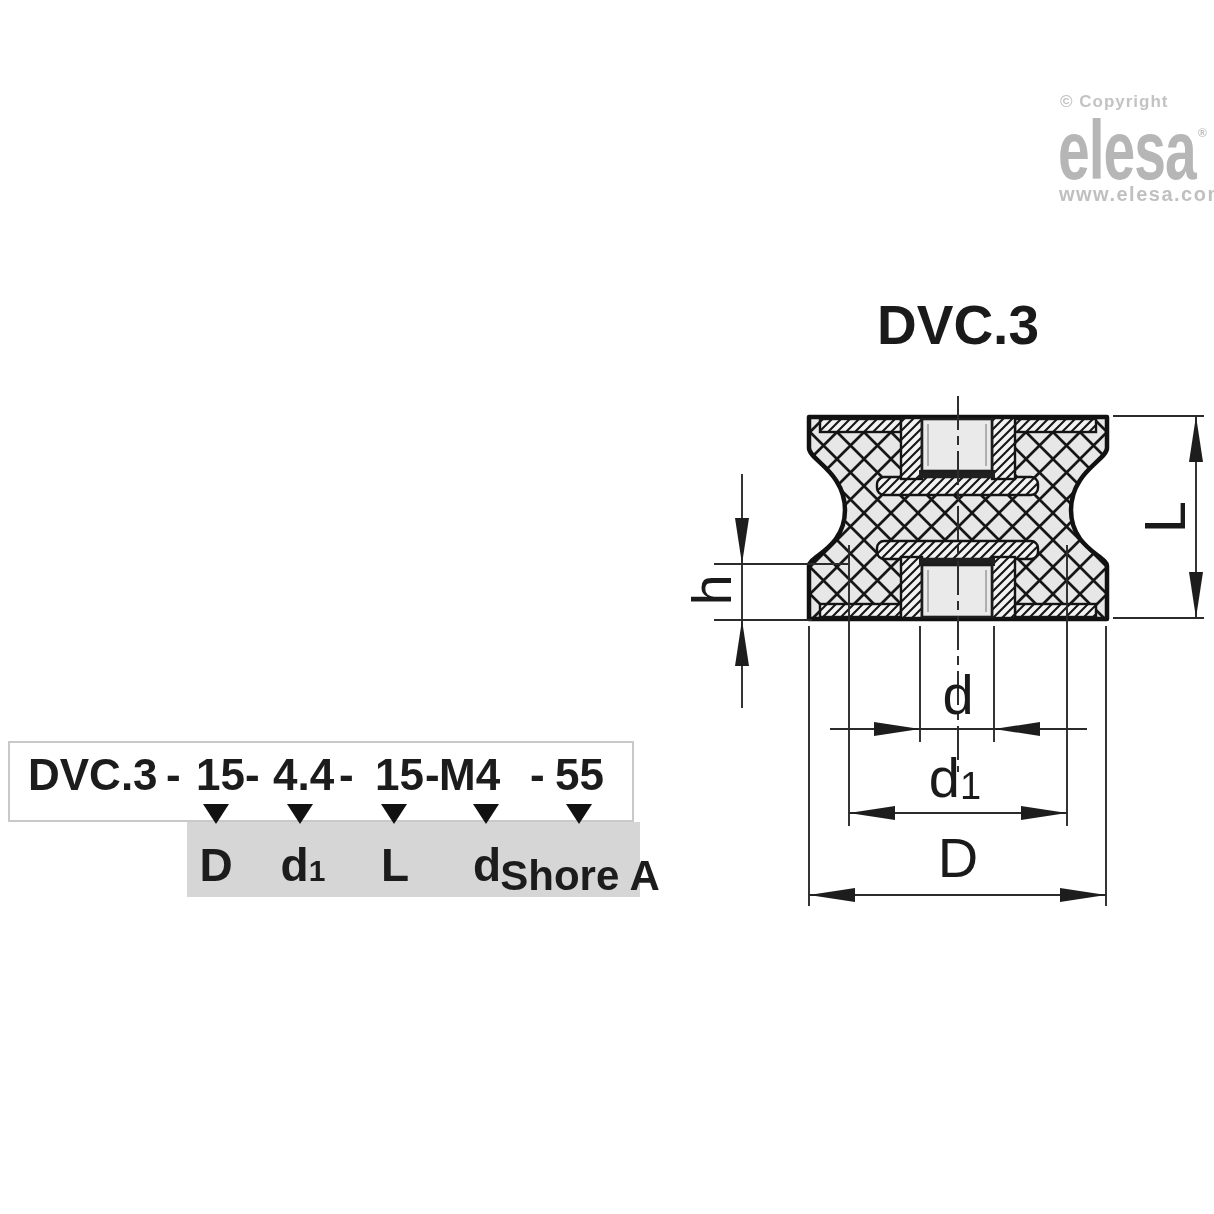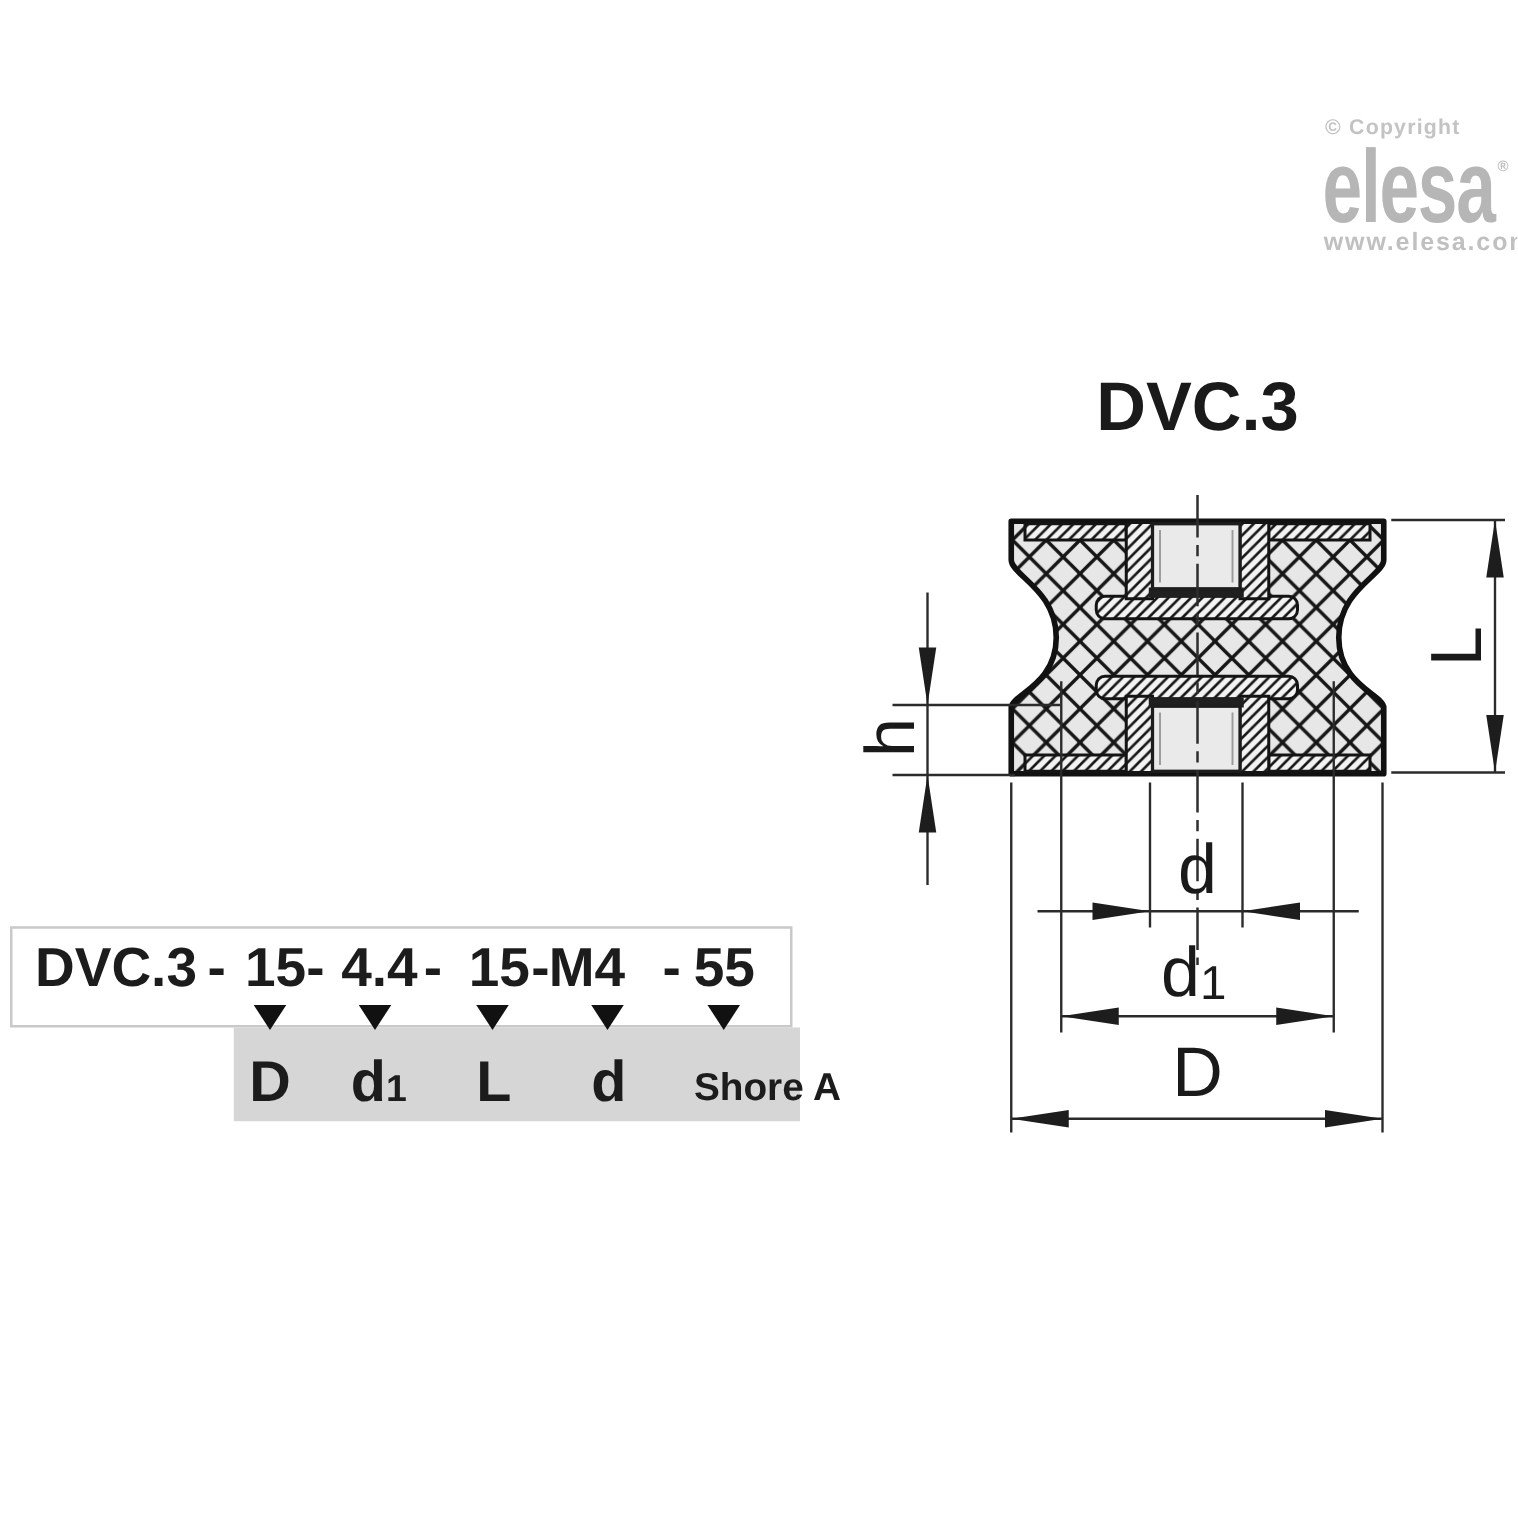--- a/index.html
+++ b/index.html
@@ -112,22 +112,21 @@
     color: #1c1c1c;
     transform: translateX(-50%);
     white-space: nowrap;
   }
   .legend-label .sub {
     font-size: 30px;
     font-weight: bold;
   }
   .legend-label.small {
     top: 852px;
-    font-size: 31px;
-    margin-left: 34px;
+    font-size: 42px;
   }
 </style>
 </head>
 <body>
 
 <div class="stage">
 
   <div class="brand">
     <div class="copyright">© Copyright</div>
     <div class="logo">elesa</div>

